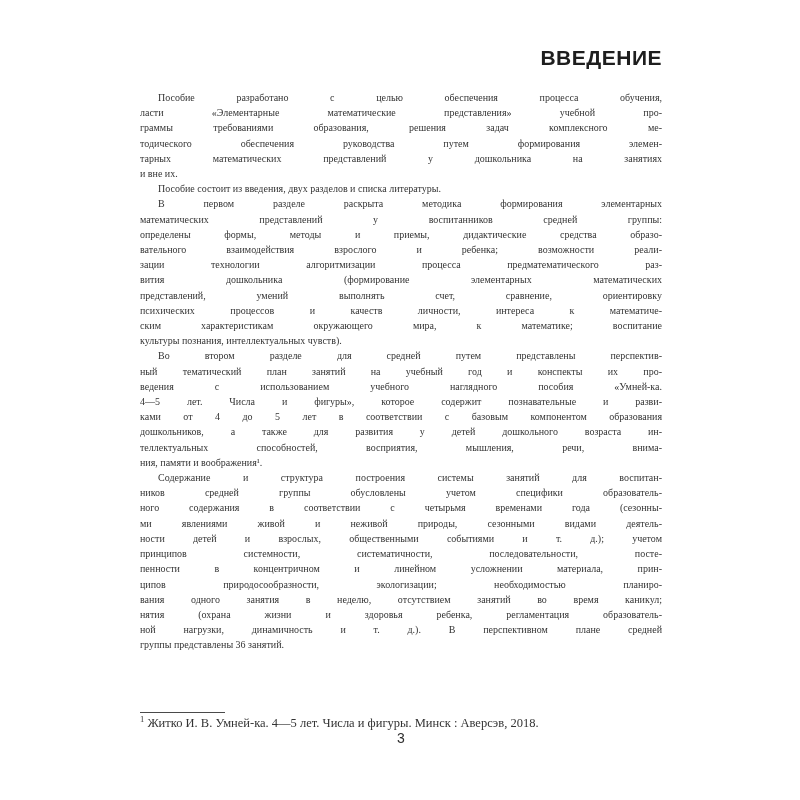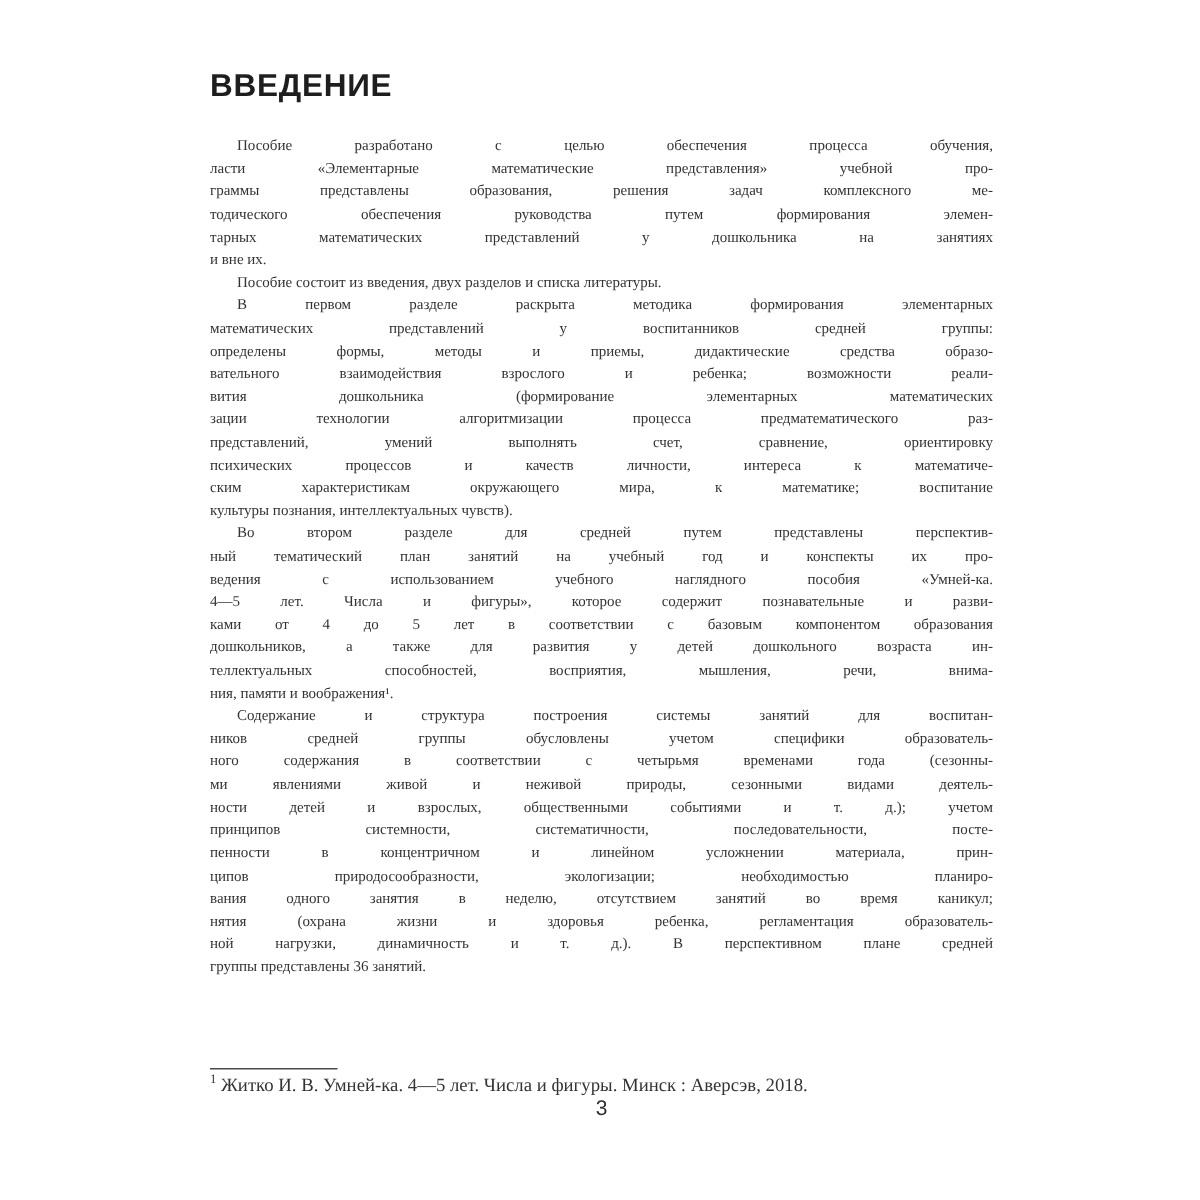--- a/index.html
+++ b/index.html
@@ -15,21 +15,21 @@
     overflow: hidden;
     font-family: "Liberation Serif", "DejaVu Serif", serif;
     color: #343434;
   }
   .title {
     position: absolute;
     left: 140px;
     top: 46px;
     width: 522px;
     margin: 0;
-    text-align: left;
+    text-align: right;
     font-family: "Liberation Sans", "DejaVu Sans", sans-serif;
     font-weight: 700;
     font-size: 21px;
     letter-spacing: 0.5px;
     color: #1e1e1e;
   }
   .body-text {
     position: absolute;
     left: 140px;
     top: 80px;
@@ -87,35 +87,35 @@
 <body>
 
 <div class="page">
 
   <h1 class="title">ВВЕДЕНИЕ</h1>
 
   <div class="body-text">
       <div class="para">
         <div class="line first">Пособие разработано с целью обеспечения процесса обучения,</div>
         <div class="line">ласти «Элементарные математические представления» учебной про-</div>
-        <div class="line">граммы представлены образования, решения задач комплексного ме-</div>
+        <div class="line">граммы требованиями образования, решения задач комплексного ме-</div>
         <div class="line">тодического обеспечения руководства путем формирования элемен-</div>
         <div class="line">тарных математических представлений у дошкольника на занятиях</div>
         <div class="line last">и вне их.</div>
       </div>
       <div class="para">
         <div class="line first last">Пособие состоит из введения, двух разделов и списка литературы.</div>
       </div>
       <div class="para">
         <div class="line first">В первом разделе раскрыта методика формирования элементарных</div>
         <div class="line">математических представлений у воспитанников средней группы:</div>
         <div class="line">определены формы, методы и приемы, дидактические средства образо-</div>
         <div class="line">вательного взаимодействия взрослого и ребенка; возможности реали-</div>
+        <div class="line">зации технологии алгоритмизации процесса предматематического раз-</div>
         <div class="line">вития дошкольника (формирование элементарных математических</div>
-        <div class="line">зации технологии алгоритмизации процесса предматематического раз-</div>
         <div class="line">представлений, умений выполнять счет, сравнение, ориентировку</div>
         <div class="line">психических процессов и качеств личности, интереса к математиче-</div>
         <div class="line">ским характеристикам окружающего мира, к математике; воспитание</div>
         <div class="line last">культуры познания, интеллектуальных чувств).</div>
       </div>
       <div class="para">
         <div class="line first">Во втором разделе для средней путем представлены перспектив-</div>
         <div class="line">ный тематический план занятий на учебный год и конспекты их про-</div>
         <div class="line">ведения с использованием учебного наглядного пособия «Умней-ка.</div>
         <div class="line">4—5 лет. Числа и фигуры», которое содержит познавательные и разви-</div>

